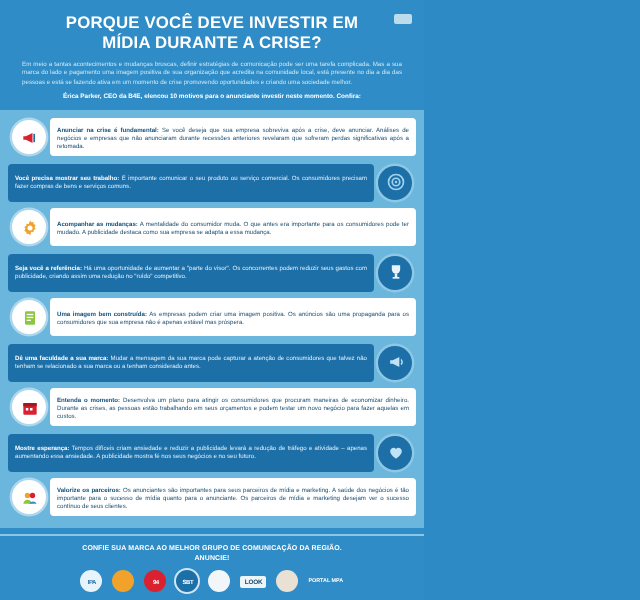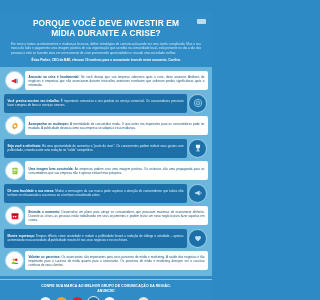--- a/index.html
+++ b/index.html
@@ -14,21 +14,20 @@
     width:212px; height:300px;
     position:relative;
     background:linear-gradient(180deg,#2f8cc6 0%,#2f8cc6 18%,#6ab6dd 18%,#6ab6dd 88%,#2f8cc6 88%,#2f8cc6 100%);
   }
 
   
   .header {
     background:#2f8cc6;
     padding:6px 9px 5px 9px;
     position:relative;
-    margin-top:12px;
   }
   .header-title {
     color:#ffffff;
     font-size:8.4px;
     font-weight:bold;
     line-height:10px;
     text-align:center;
     letter-spacing:.1px;
     text-transform:uppercase;
     padding:0 12px;

